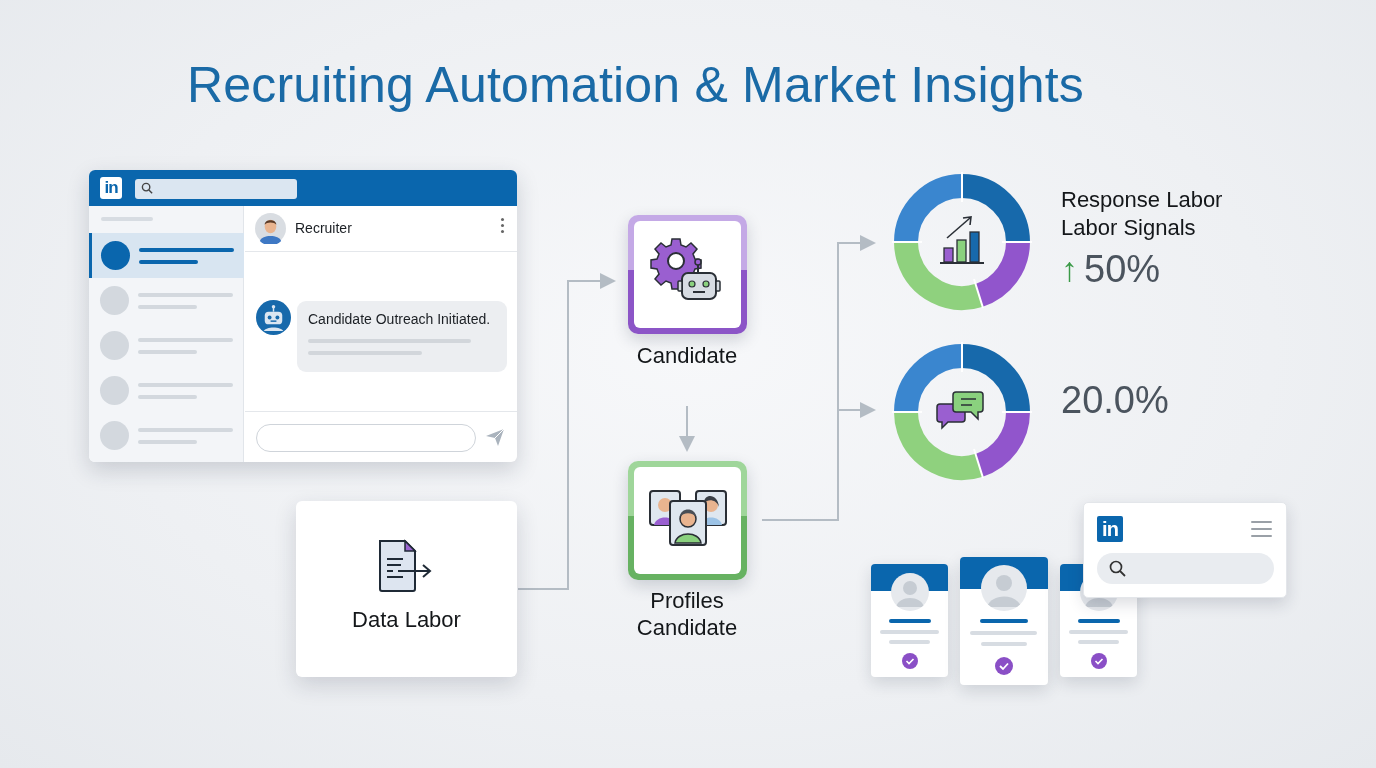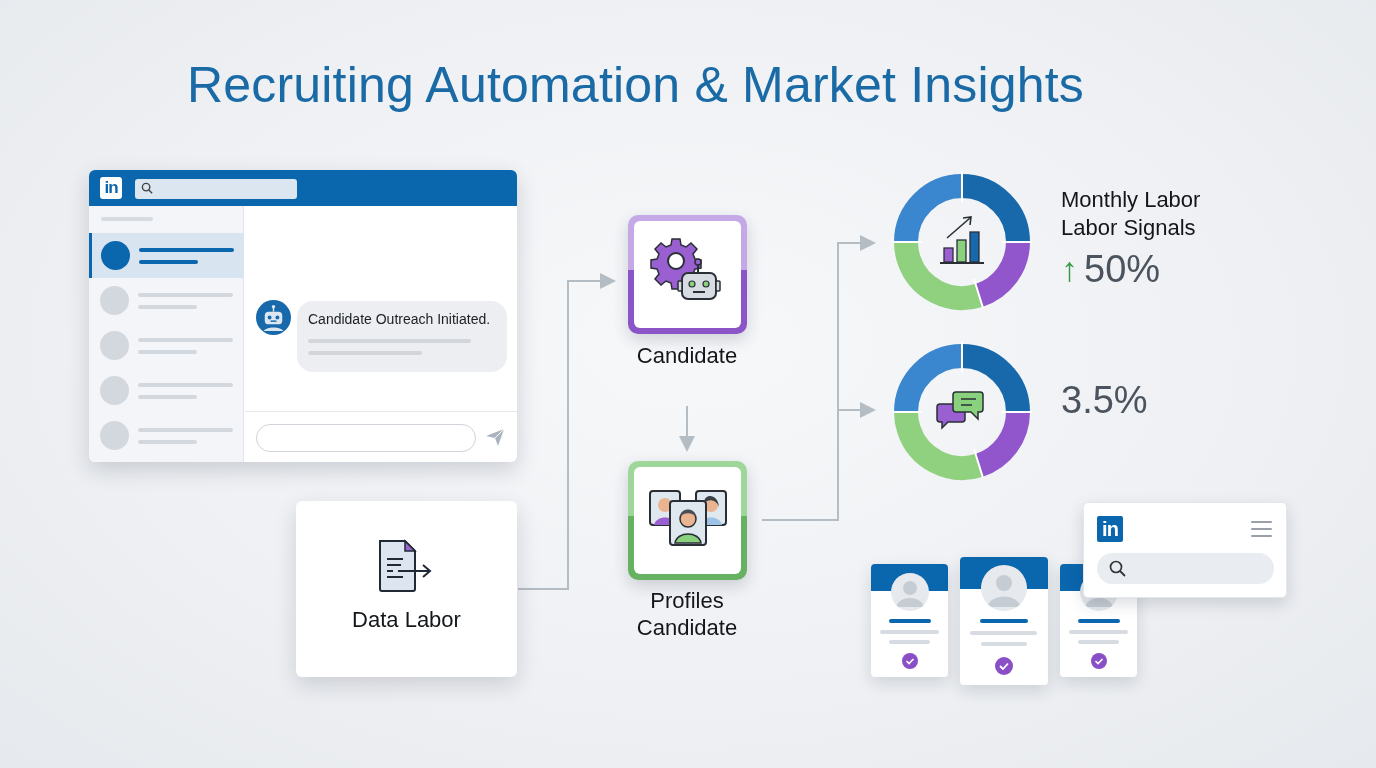--- a/index.html
+++ b/index.html
@@ -54,21 +54,21 @@
     position: absolute; left: 156px; top: 36px; width: 272px; height: 46px;
     border-bottom: 1px solid #e4e7eb;
   }
   .chat-head .avatar { position: absolute; left: 10px; top: 7px; width: 31px; height: 31px; }
   .chat-head .name { position: absolute; left: 50px; top: 14px; font-size: 14px; color: #1b1f24; }
   .chat-head .kebab { position: absolute; right: 12px; top: 12px; width: 6px; height: 22px; }
   .kebab i { display: block; width: 3px; height: 3px; border-radius: 50%; background: #666; margin: 0 auto 3px; }
   .bot-av { position: absolute; left: 167px; top: 130px; width: 35px; height: 35px; }
   .bubble {
     position: absolute; left: 208px; top: 131px; width: 210px; height: 71px;
-    background: #eceef1; border-radius: 16px;
+    background: #eceef1; border-radius: 9px;
   }
   .bubble .txt { position: absolute; left: 11px; top: 10px; font-size: 14px; color: #1b1f24; white-space: nowrap; }
   .bubble .b1 { position: absolute; left: 11px; top: 38px; width: 163px; height: 4px; background: #d2d6db; border-radius: 2px; }
   .bubble .b2 { position: absolute; left: 11px; top: 50px; width: 114px; height: 4px; background: #d2d6db; border-radius: 2px; }
   .chat-foot { position: absolute; left: 156px; top: 241px; width: 272px; height: 51px; border-top: 1px solid #e4e7eb; }
   .chat-input {
     position: absolute; left: 11px; top: 12px; width: 220px; height: 28px;
     border: 1px solid #cfd4da; border-radius: 14px; background: #fff;
   }
   .send { position: absolute; left: 239px; top: 14px; }
@@ -168,20 +168,34 @@
       </div>
     <div class="side-item" style="top:162px">
         <div class="av"></div>
         <div class="l1"></div>
         <div class="l2"></div>
       </div>
     <div class="side-item" style="top:207px">
         <div class="av"></div>
         <div class="l1"></div>
         <div class="l2"></div>
+      </div>
+  </div>
+  <div class="chat-head">
+    <svg class="avatar" viewBox="0 0 32 32">
+      <circle cx="16" cy="16" r="16" fill="#d9dde2"></circle>
+      <path d="M5 29 C7 22 25 22 27 29 A16 16 0 0 1 5 29z" fill="#3e78c4"></path>
+      <ellipse cx="16" cy="14" rx="6" ry="7" fill="#e9b48f"></ellipse>
+      <path d="M10 12 C10 6 22 6 22 12 C20 9 12 9 10 12z" fill="#5a3a26"></path>
+    </svg>
+    <span class="name">Recruiter</span>
+    <div class="kebab">
+        <i></i>
+        <i></i>
+        <i></i>
       </div>
   </div>
   <svg class="bot-av" viewBox="0 0 36 36">
     <circle cx="18" cy="18" r="18" fill="#1769ab"></circle>
     <rect x="9" y="12" width="18" height="13" rx="4" fill="#dbe6f1"></rect>
     <circle cx="14" cy="18" r="2" fill="#1769ab"></circle>
       <circle cx="22" cy="18" r="2" fill="#1769ab"></circle>
     <rect x="15" y="21" width="6" height="1.5" fill="#1769ab"></rect>
     <line x1="18" y1="12" x2="18" y2="8" stroke="#dbe6f1" stroke-width="1.5"></line>
       <circle cx="18" cy="7" r="1.8" fill="#dbe6f1"></circle>
@@ -275,21 +289,21 @@
   <g>
     <rect x="52" y="76" width="9" height="14" fill="#9a5fd0" stroke="#2a2f36" stroke-width="1.3"></rect>
     <rect x="65" y="68" width="9" height="22" fill="#8ad17e" stroke="#2a2f36" stroke-width="1.3"></rect>
     <rect x="78" y="60" width="9" height="30" fill="#1769ab" stroke="#2a2f36" stroke-width="1.3"></rect>
     <line x1="48" y1="91" x2="92" y2="91" stroke="#2a2f36" stroke-width="2"></line>
     <line x1="55" y1="66" x2="78" y2="46" stroke="#2a2f36" stroke-width="1.6"></line>
     <path d="M71 46 L79 45 L78 53" fill="none" stroke="#2a2f36" stroke-width="1.6"></path>
   </g>
 </svg>
 <div class="abs" style="left:1061px;top:186px">
-  <div class="metric-title">Monthly Labor</div>
+  <div class="metric-title">Response Labor</div>
   <div class="metric-title">Labor Signals</div>
   <div style="margin-top:6px;display:flex;align-items:center">
     <span class="up-arrow">↑</span>
     <span class="metric-val">50%</span>
   </div>
 </div>
 
 <svg class="abs donut" style="left:892px;top:342px" viewBox="0 0 140 140">
   <g fill="none" stroke-width="24">
     <circle cx="70" cy="70" r="56" stroke="#1769ab" stroke-dasharray="87.96 263.9" transform="rotate(-90 70 70)"></circle>
@@ -304,21 +318,21 @@
       <line x1="82" y1="107" x2="91" y2="136"></line>
   </g>
   <g>
     <path d="M48 62 h22 a3 3 0 0 1 3 3 v12 a3 3 0 0 1 -3 3 h-14 l-6 6 v-6 h-2 a3 3 0 0 1 -3 -3 v-12 a3 3 0 0 1 3 -3z" fill="#9a5fd0" stroke="#2a2f36" stroke-width="1.5"></path>
     <path d="M64 50 h24 a3 3 0 0 1 3 3 v14 a3 3 0 0 1 -3 3 h-2 v7 l-7 -7 h-15 a3 3 0 0 1 -3 -3 v-14 a3 3 0 0 1 3 -3z" fill="#8ad17e" stroke="#2a2f36" stroke-width="1.5"></path>
     <line x1="69" y1="57" x2="84" y2="57" stroke="#2a2f36" stroke-width="1.5"></line>
     <line x1="69" y1="63" x2="80" y2="63" stroke="#2a2f36" stroke-width="1.5"></line>
   </g>
 </svg>
 <div class="abs" style="left:1061px;top:373px">
-  <div class="metric-val" style="margin-top:6px">3.5%</div>
+  <div class="metric-val" style="margin-top:6px">20.0%</div>
 </div>
 
 <div class="abs pcard" style="left:871px;top:564px;width:77px;height:113px">
   <div class="band"></div>
   <div class="pav" style="left:20px;top:9px;width:38px;height:38px">
     <svg width="38" height="38" viewBox="0 0 38 38">
         <circle cx="19" cy="15" r="7" fill="#c6ccd3"></circle>
         <path d="M5 34 C8 22 30 22 33 34z" fill="#c6ccd3"></path>
       </svg>
   </div>

